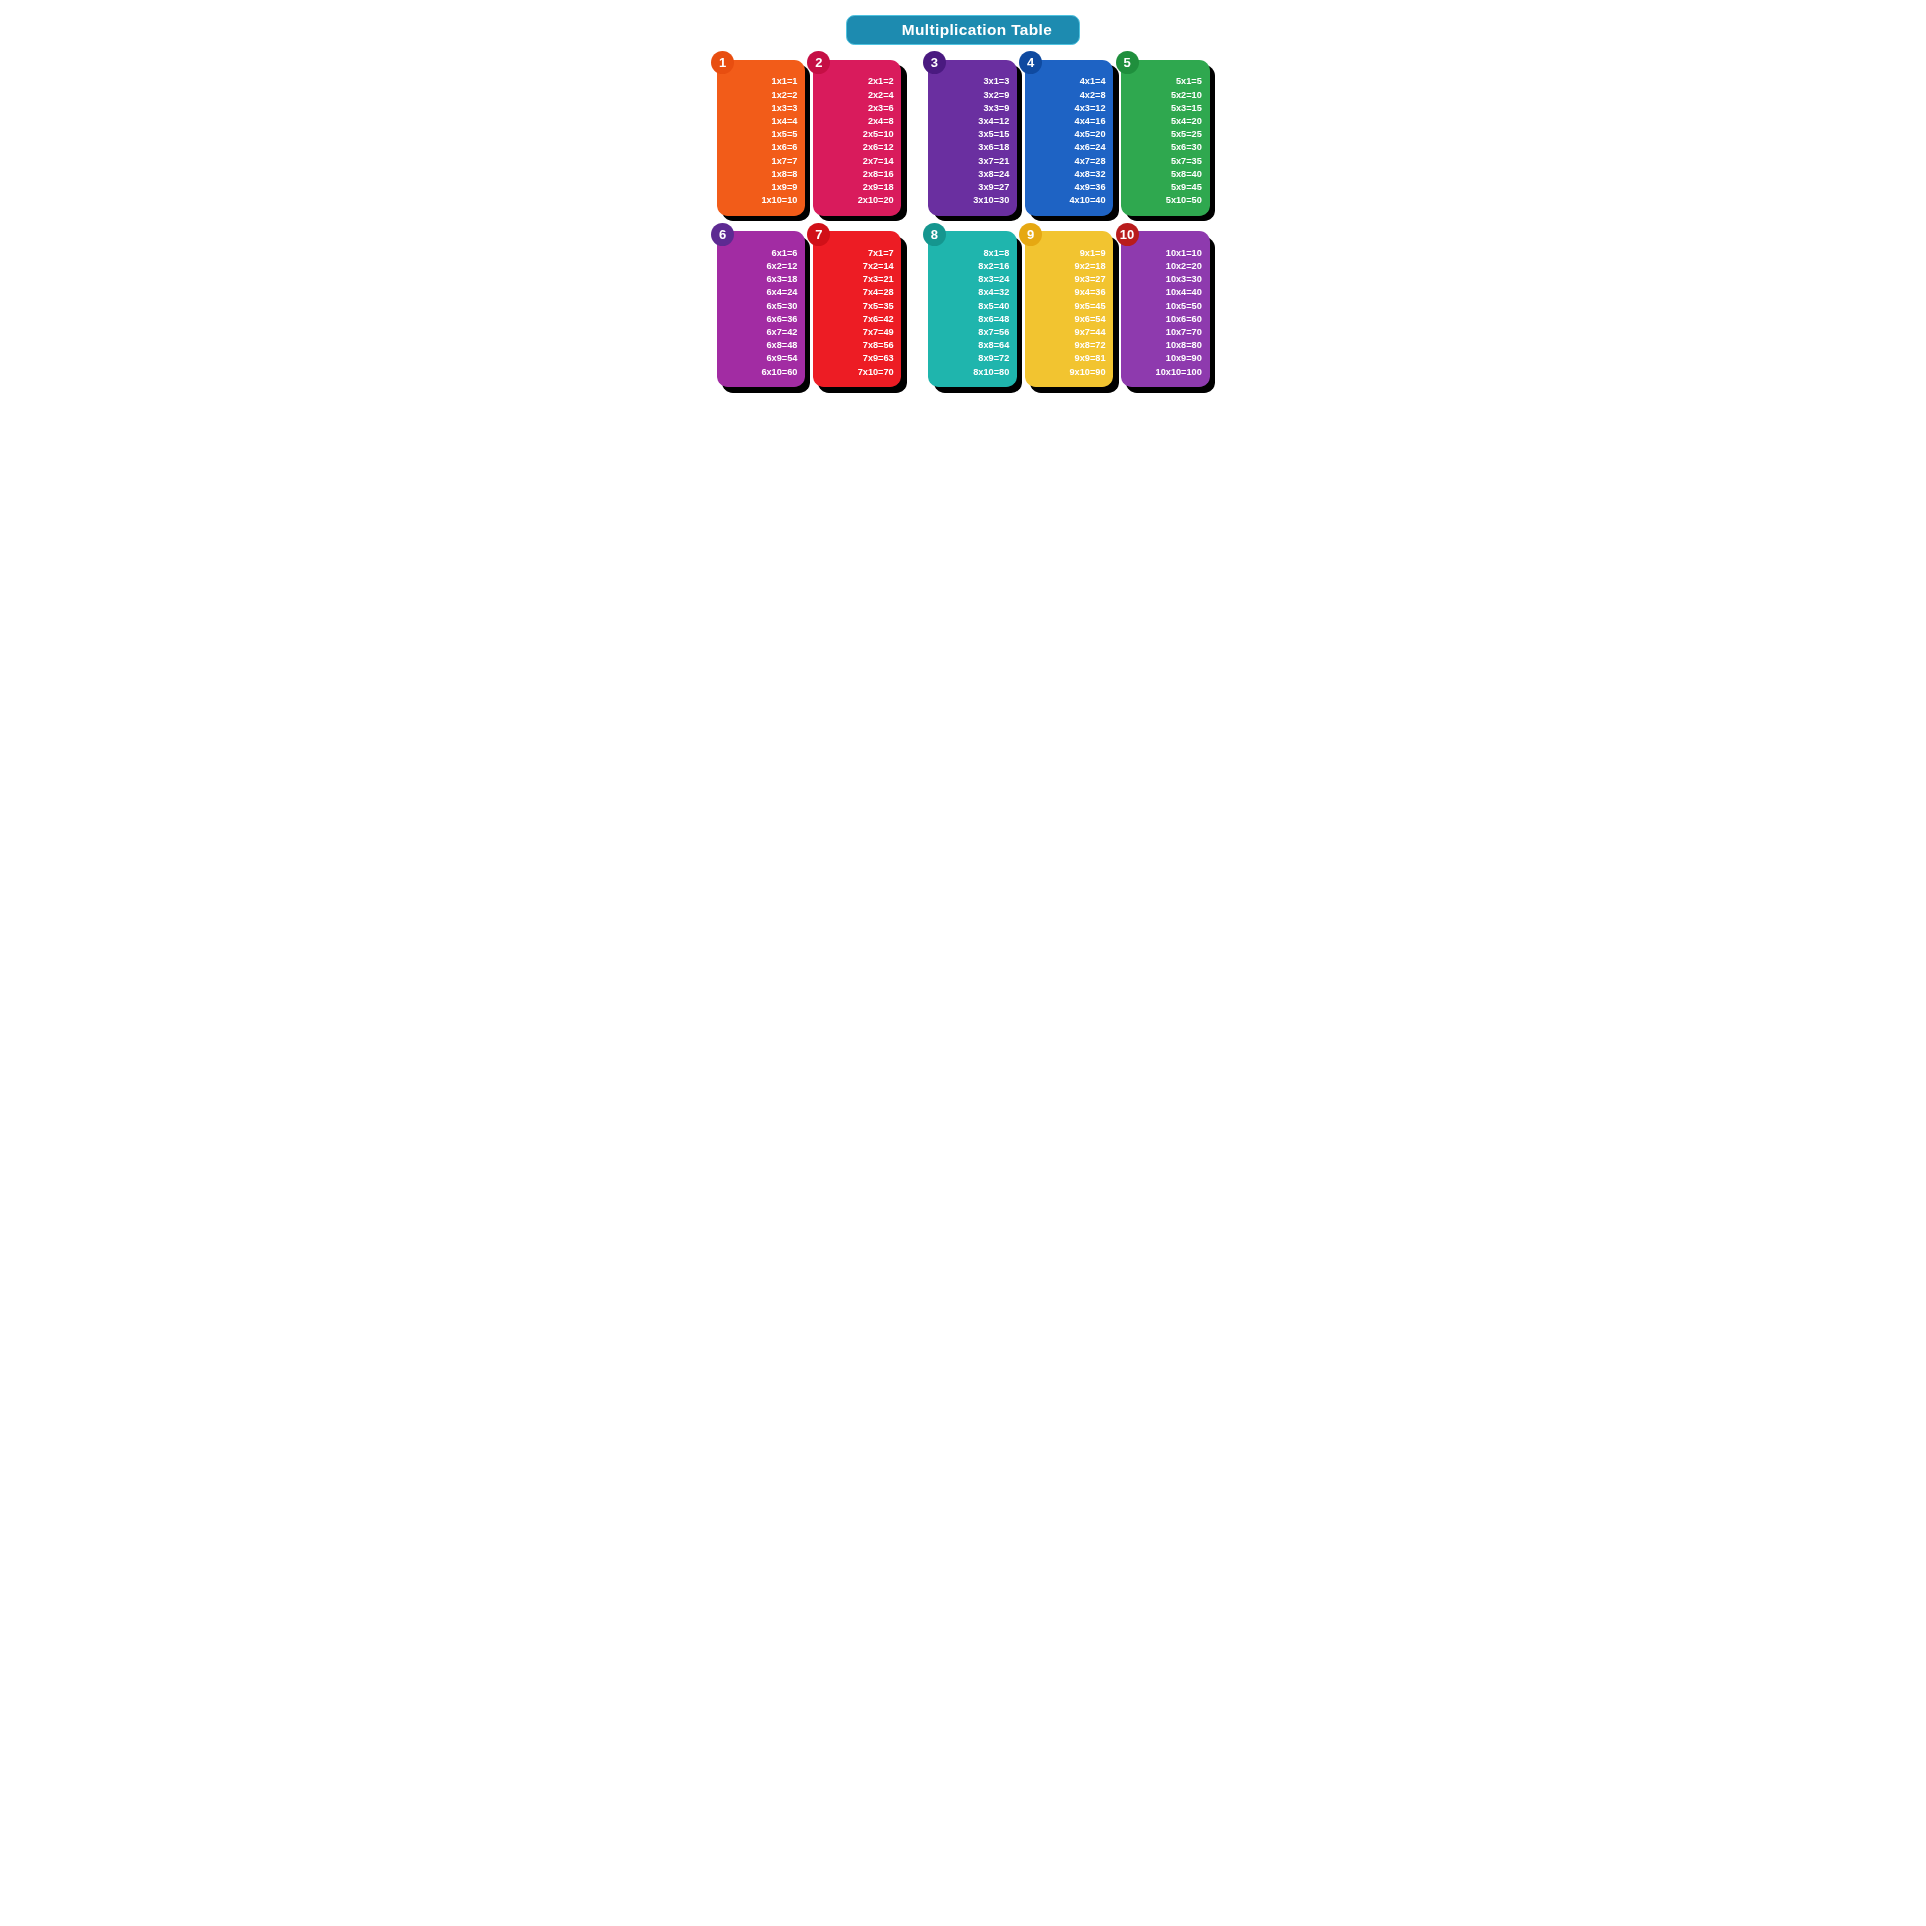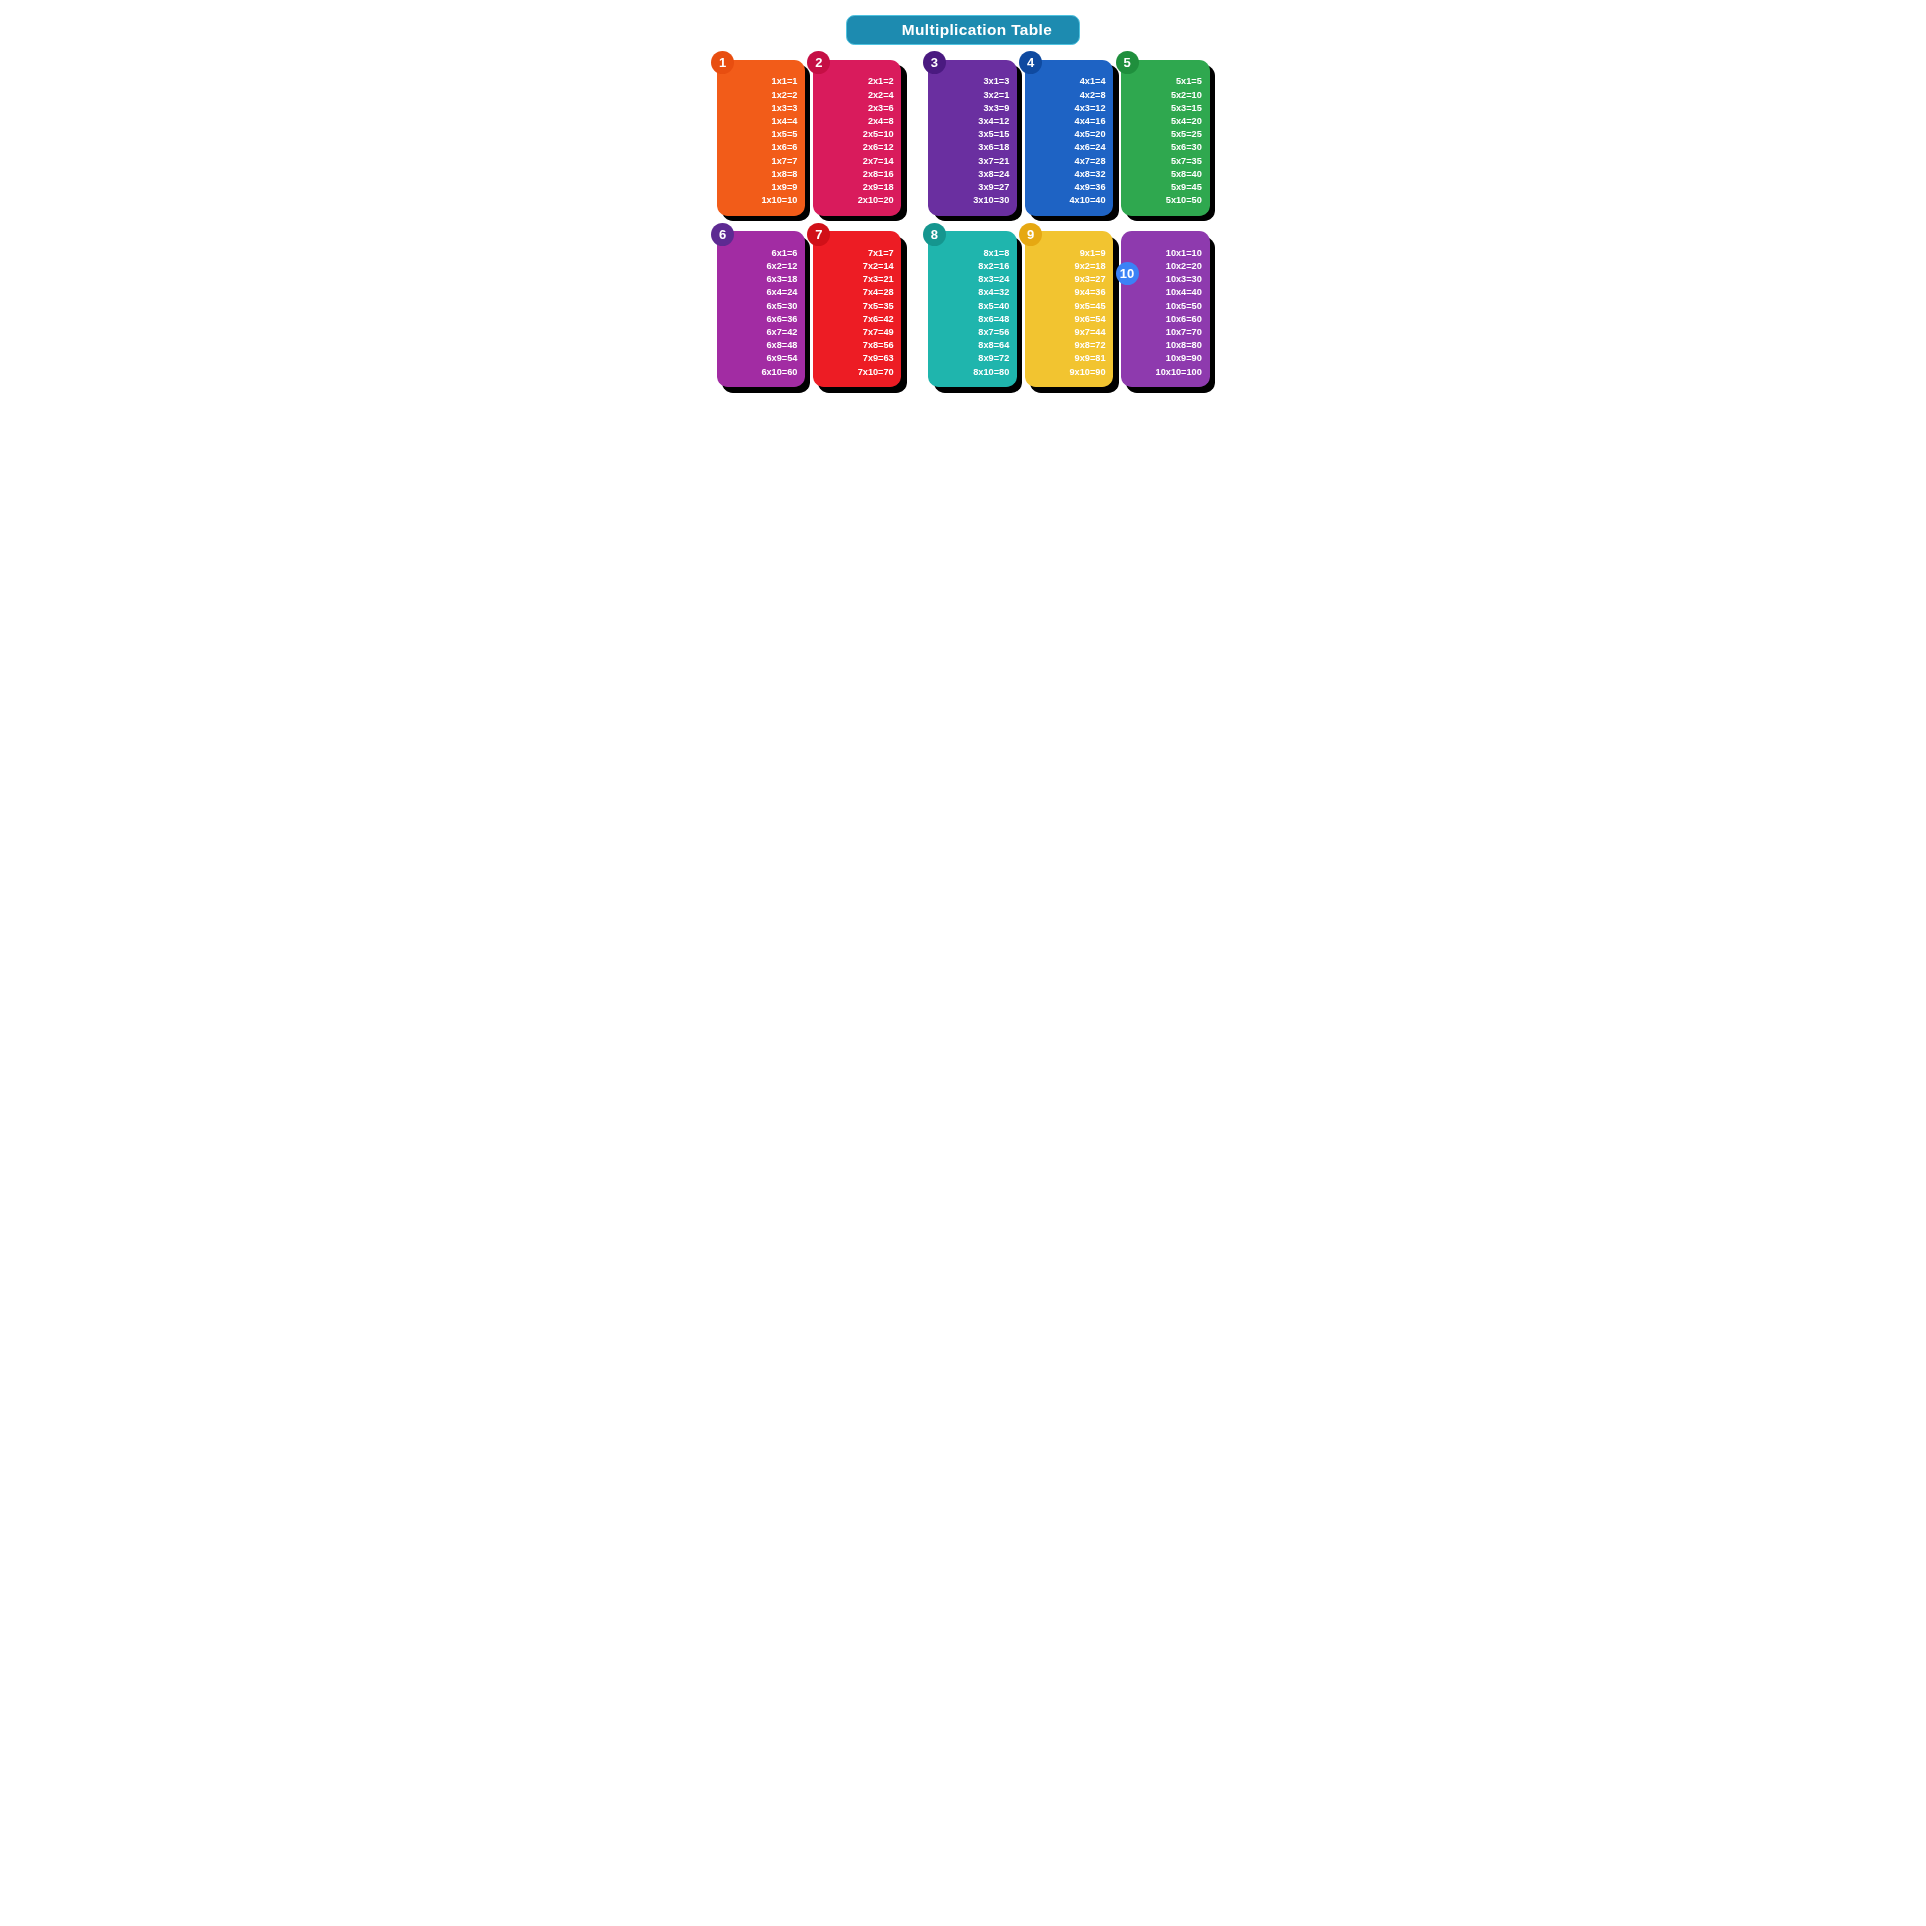--- a/index.html
+++ b/index.html
@@ -145,21 +145,21 @@
         </div>
         <div class="gap"></div>
         <div class="card-wrap">
           <div class="shadow"></div>
           <div class="card" style="background: rgb(106, 47, 160);">
             <div class="badge" style="background: rgb(74, 26, 128);">
               <span>3</span>
             </div>
             <div class="lines">
               <div class="line">3x1=3</div>
-              <div class="line">3x2=1</div>
+              <div class="line">3x2=9</div>
               <div class="line">3x3=9</div>
               <div class="line">3x4=12</div>
               <div class="line">3x5=15</div>
               <div class="line">3x6=18</div>
               <div class="line">3x7=21</div>
               <div class="line">3x8=24</div>
               <div class="line">3x9=27</div>
               <div class="line">3x10=30</div>
             </div>
           </div>
@@ -283,21 +283,21 @@
               <div class="line">9x7=44</div>
               <div class="line">9x8=72</div>
               <div class="line">9x9=81</div>
               <div class="line">9x10=90</div>
             </div>
           </div>
         </div>
         <div class="card-wrap">
           <div class="shadow"></div>
           <div class="card" style="background: rgb(142, 58, 174);">
-            <div class="badge" style="background: #3b82f6; margin-top: 39px;">
+            <div class="badge" style="background: #b91c1c;">
               <span>10</span>
             </div>
             <div class="lines">
               <div class="line">10x1=10</div>
               <div class="line">10x2=20</div>
               <div class="line">10x3=30</div>
               <div class="line">10x4=40</div>
               <div class="line">10x5=50</div>
               <div class="line">10x6=60</div>
               <div class="line">10x7=70</div>

